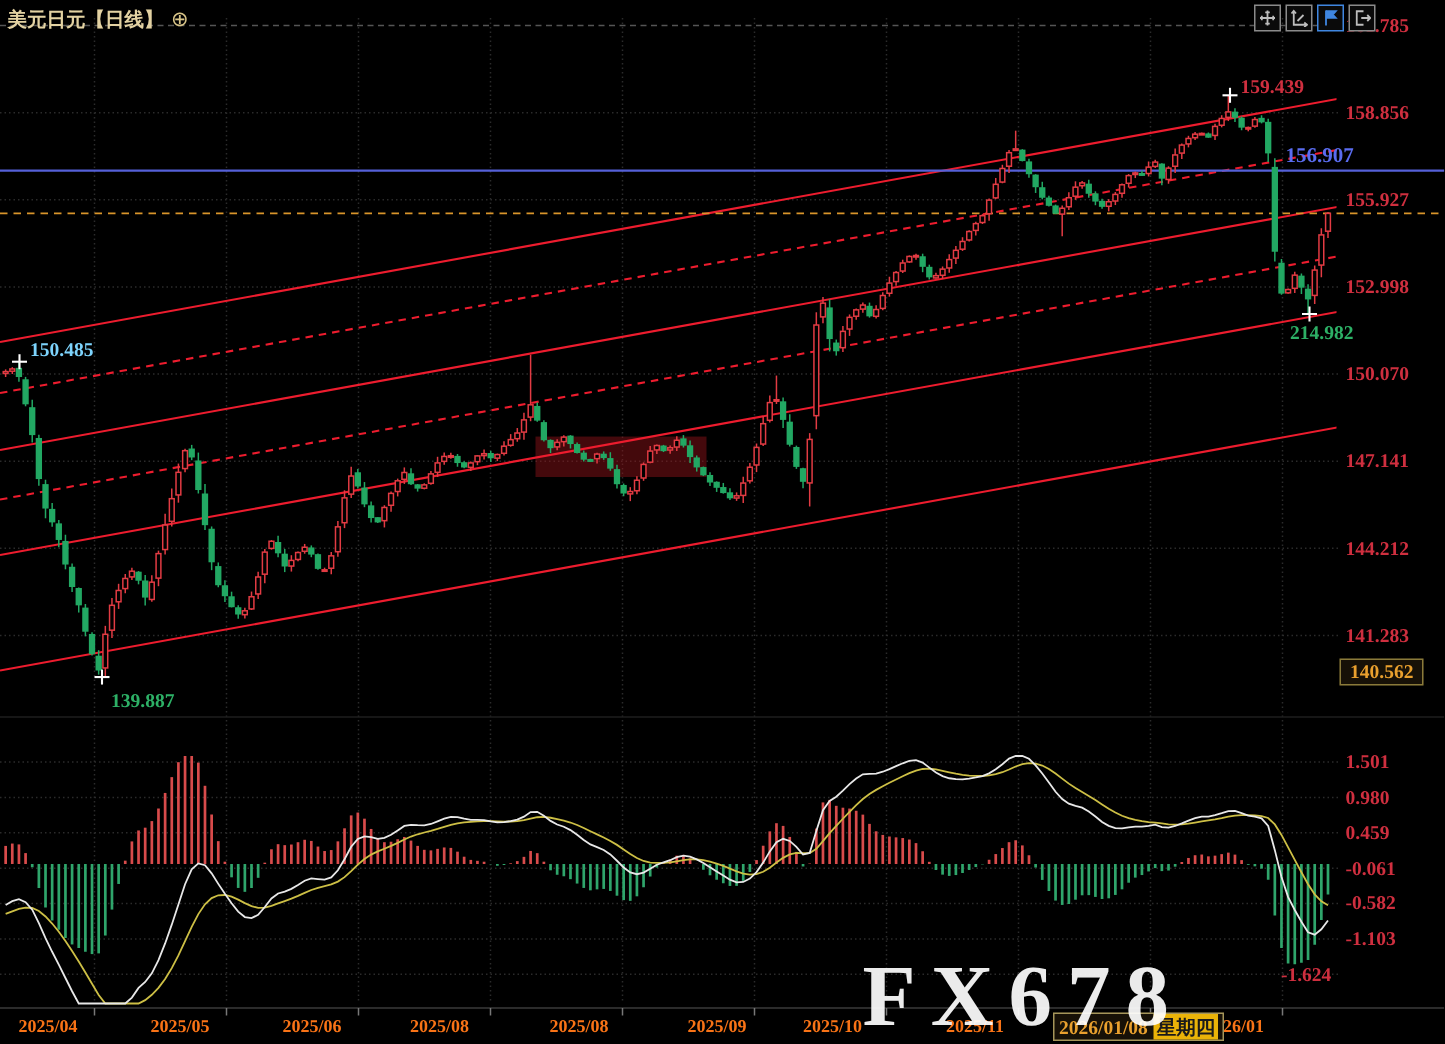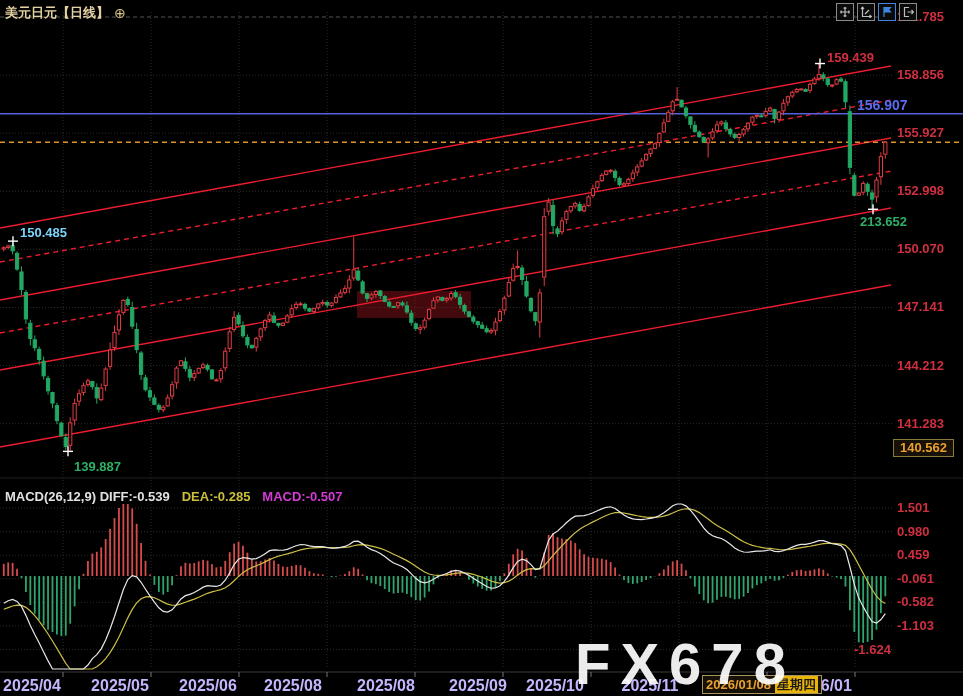--- a/index.html
+++ b/index.html
@@ -1,27 +1,27 @@
 <!DOCTYPE html>
 <html><head>
 <meta charset="utf-8">
 <style>
   html,body{margin:0;padding:0;background:#000;}
   #app{position:relative;width:963px;height:696px;background:#000;overflow:hidden;
-       font-family:Liberation Sans, sans-serif;}
+       font-family:Liberation Serif, serif;}
   #chart-svg{position:absolute;left:0;top:0;z-index:1;}
   .hdr{position:absolute;left:5px;top:4px;z-index:6;color:#e3d2a2;font-size:13px;font-weight:bold;
        display:flex;align-items:center;gap:5px;}
   .hdr .plus{font-size:14px;font-weight:normal;color:#d8c488;cursor:pointer;}
   .toolbar{position:absolute;top:3px;left:836px;z-index:6;display:flex;gap:3px;}
   .tbtn{width:16px;height:16px;border:1px solid #8a8a8a;background:#0a0a0a;display:flex;
         align-items:center;justify-content:center;cursor:pointer;}
   .tbtn.active{border-color:#3f86e0;}
   .axis-label{position:absolute;z-index:4;color:#cf2f3f;font-size:13px;font-weight:bold;white-space:nowrap;}
-  .xlab{position:absolute;z-index:3;color:#c4b5fd;font-size:16px;font-weight:bold;transform:translateX(-50%);
+  .xlab{position:absolute;z-index:3;color:#f97316;font-size:12px;font-weight:bold;transform:translateX(-50%);
         white-space:nowrap;}
   .marker-label{position:absolute;z-index:5;font-size:13px;font-weight:bold;white-space:nowrap;}
   .blue-label{position:absolute;z-index:5;color:#5a6cf0;font-size:14px;font-weight:bold;}
   .boxed{position:absolute;z-index:6;border:1px solid #8a7a3a;background:#171107;color:#e9a02e;
          font-size:13px;font-weight:bold;padding:0 6px;line-height:16px;}
   .datebox{position:absolute;z-index:6;left:702px;top:675px;border:1px solid #a5955a;background:#171107;
            color:#e9a02e;font-size:13px;font-weight:bold;line-height:17px;padding:0 3px;display:flex;gap:4px;}
   .datebox .wd{background:#eab308;color:#1a1a1a;padding:0 2px;}
   .macd-hdr{position:absolute;left:5px;top:489px;z-index:4;font-size:13px;font-weight:bold;display:flex;gap:12px;}
   .macd-hdr .w{color:#e2e2e2;} .macd-hdr .y{color:#cbbf3e;} .macd-hdr .m{color:#d43ad4;}
@@ -736,25 +736,20 @@
     <div class="tbtn">
       <svg width="12" height="12">
           <g stroke="#bdbdbd" stroke-width="1.2" fill="none">
         <path d="M7 1.5H2.5v9H7"></path>
             <path d="M5.5 6h6M9.5 4l2 2-2 2"></path>
           </g>
         </svg>
     </div>
   </div>
 
-  <div class="macd-hdr">
-    <span class="w">MACD(26,12,9) DIFF:-0.539</span>
-    <span class="y">DEA:-0.285</span>
-    <span class="m">MACD:-0.507</span>
-  </div>
 
   <div id="labels-layer">
       <div class="axis-label" style="left: 897px; top: 9px;">161.785</div>
       <div class="axis-label" style="left: 897px; top: 67.1px;">158.856</div>
       <div class="axis-label" style="left: 897px; top: 125.2px; text-align: right;">155.927</div>
       <div class="axis-label" style="left: 897px; top: 183.3px;">152.998</div>
       <div class="axis-label" style="left: 897px; top: 241.38px;">150.070</div>
       <div class="axis-label" style="left: 897px; top: 299.48px;">147.141</div>
       <div class="axis-label" style="left: 897px; top: 357.58px;">144.212</div>
       <div class="axis-label" style="left: 897px; top: 415.68px;">141.283</div>
@@ -770,21 +765,21 @@
       <div class="xlab" style="left: 208px; top: 677px;">2025/06</div>
       <div class="xlab" style="left: 293px; top: 677px;">2025/08</div>
       <div class="xlab" style="left: 386px; top: 677px;">2025/08</div>
       <div class="xlab" style="left: 478px; top: 677px;">2025/09</div>
       <div class="xlab" style="left: 555px; top: 677px;">2025/10</div>
       <div class="xlab" style="left: 650px; top: 677px;">2025/11</div>
       <div class="xlab" style="left: 823px; top: 677px;">2026/01</div>
       <div class="marker-label" style="left: 20px; top: 225px; color: #7dd3fc;">150.485</div>
       <div class="marker-label" style="left: 74px; top: 459px; color: rgb(45, 176, 102);">139.887</div>
       <div class="marker-label" style="left: 827px; top: 50px; color: rgb(207, 47, 63);">159.439</div>
-      <div class="marker-label" style="left: 860px; top: 214px; color: rgb(45, 176, 102);">213.652</div>
+      <div class="marker-label" style="left: 860px; top: 214px; color: rgb(45, 176, 102);">214.982</div>
     </div>
 
   <div class="blue-label" style="left:857px;top:97px;">156.907</div>
 
   <div class="boxed" style="left:893px;top:439px;">140.562</div>
 
   <div class="datebox">
     <span>2026/01/08</span>
     <span class="wd">星期四</span>
   </div>

